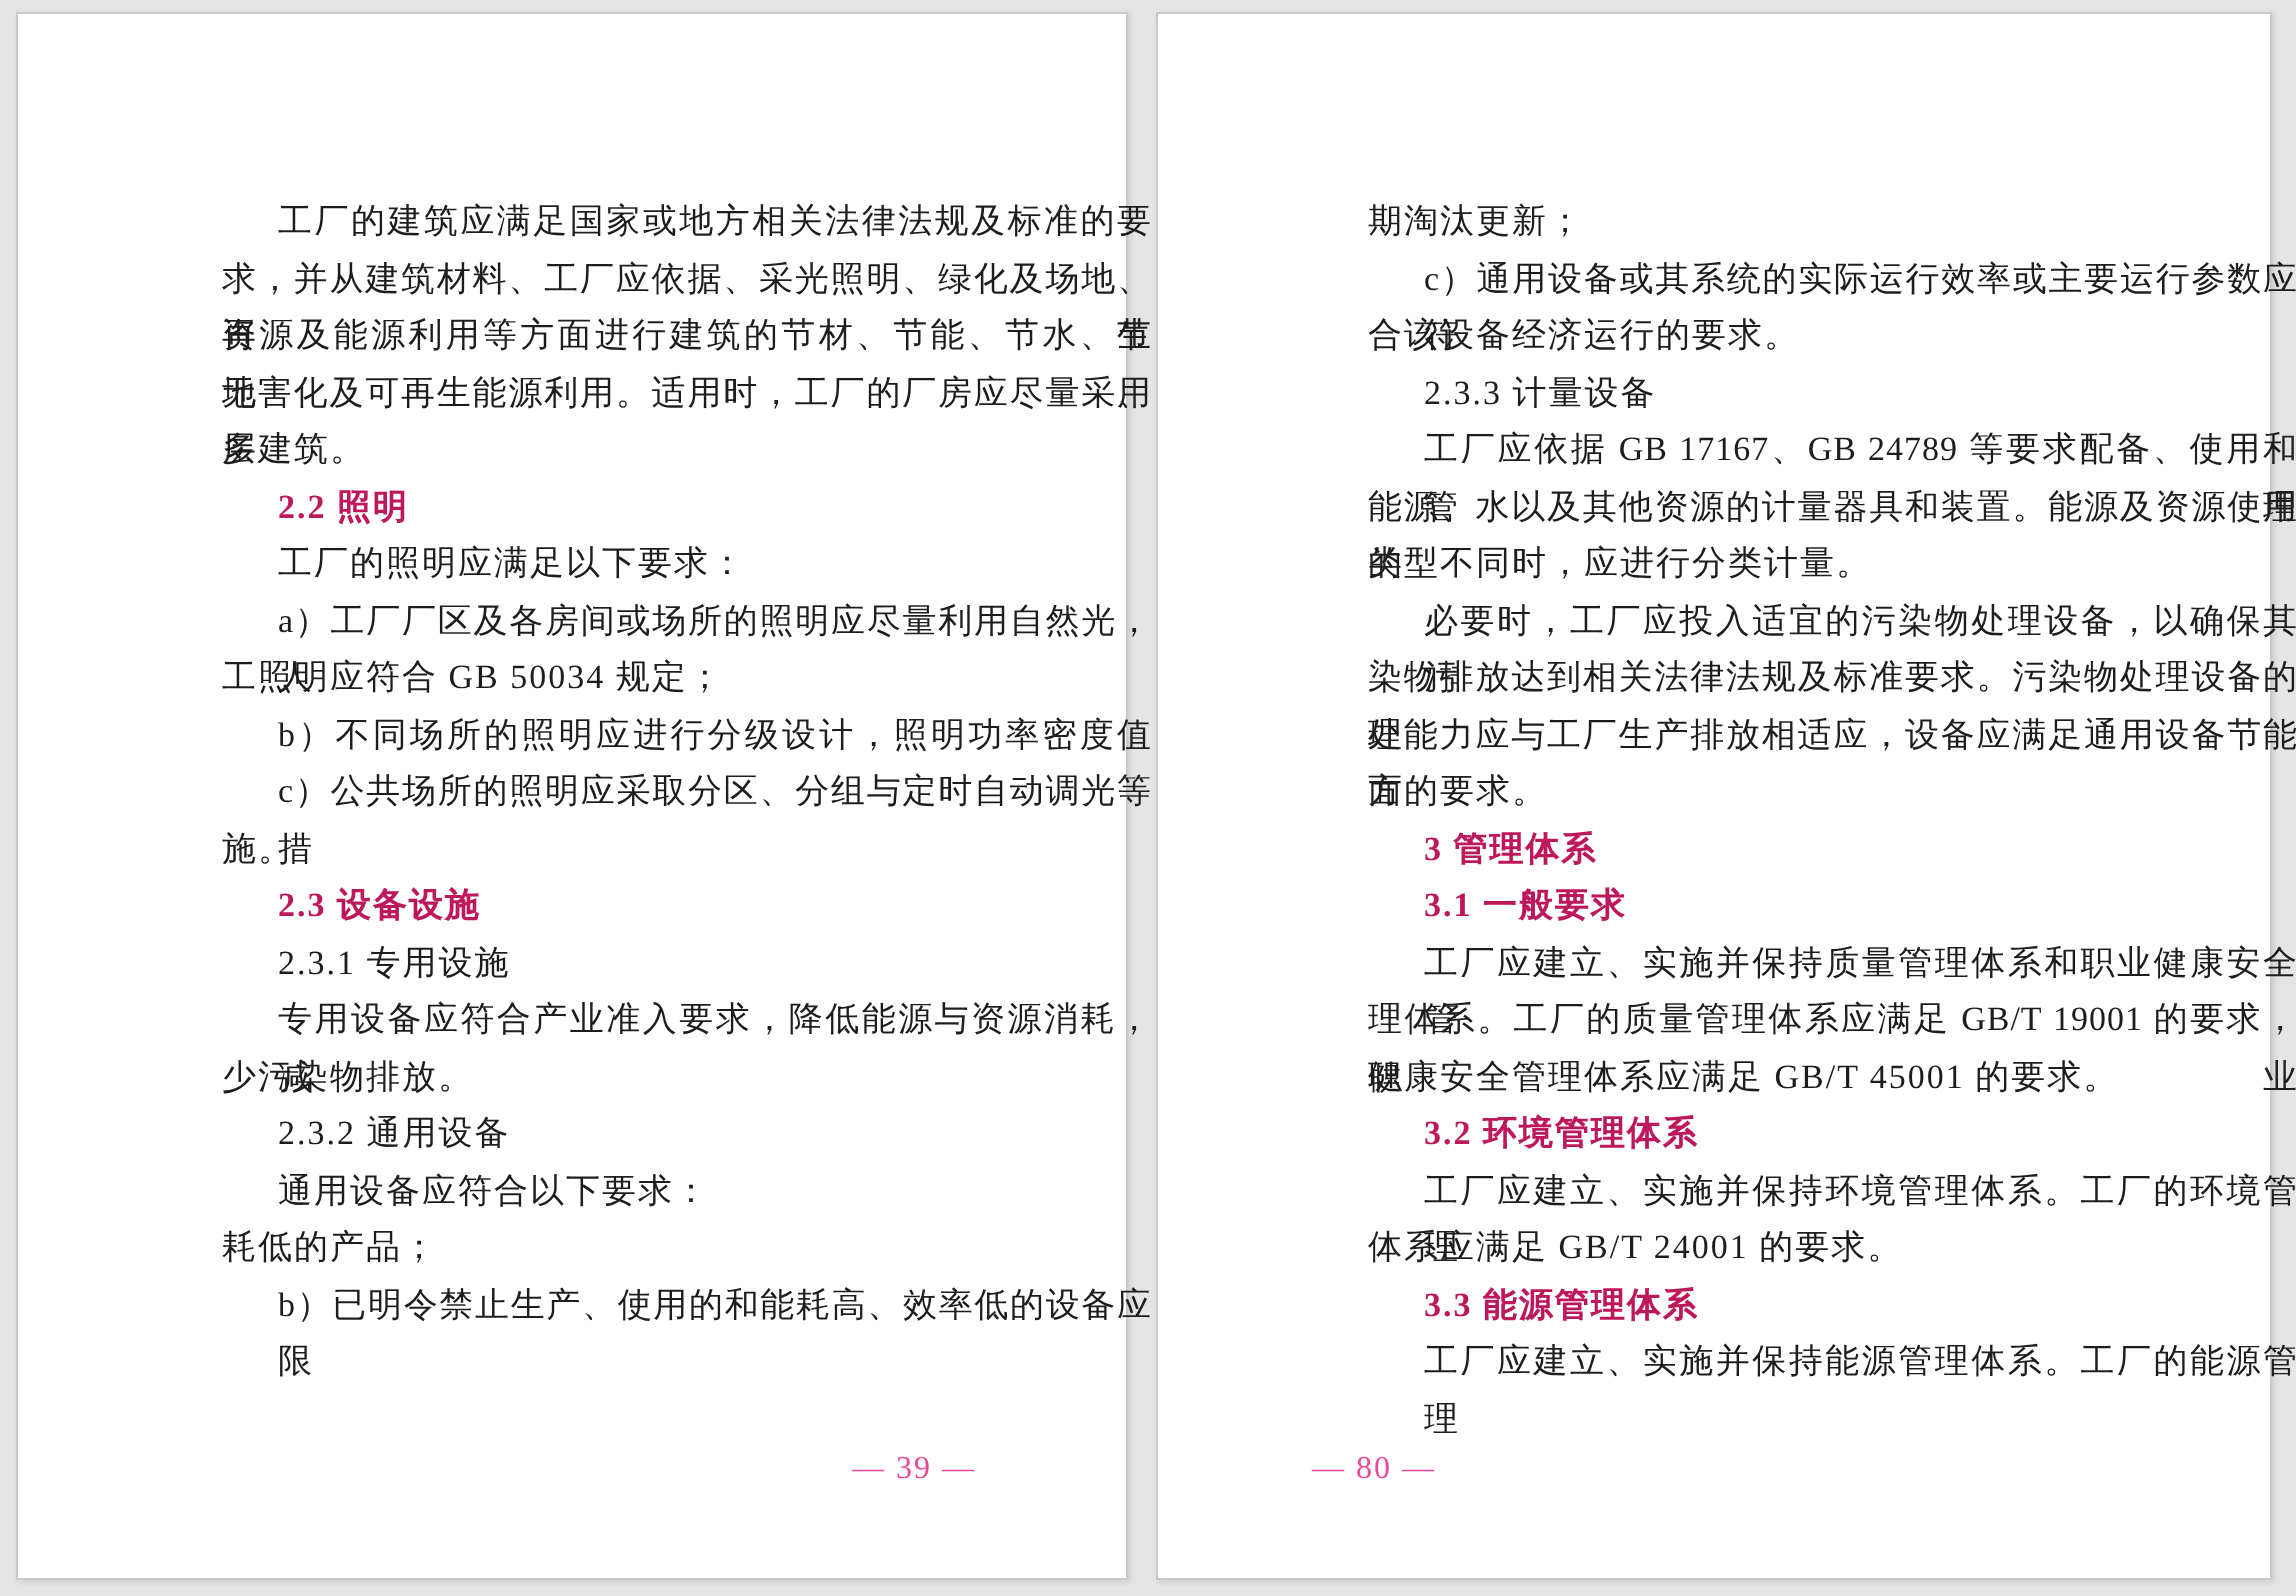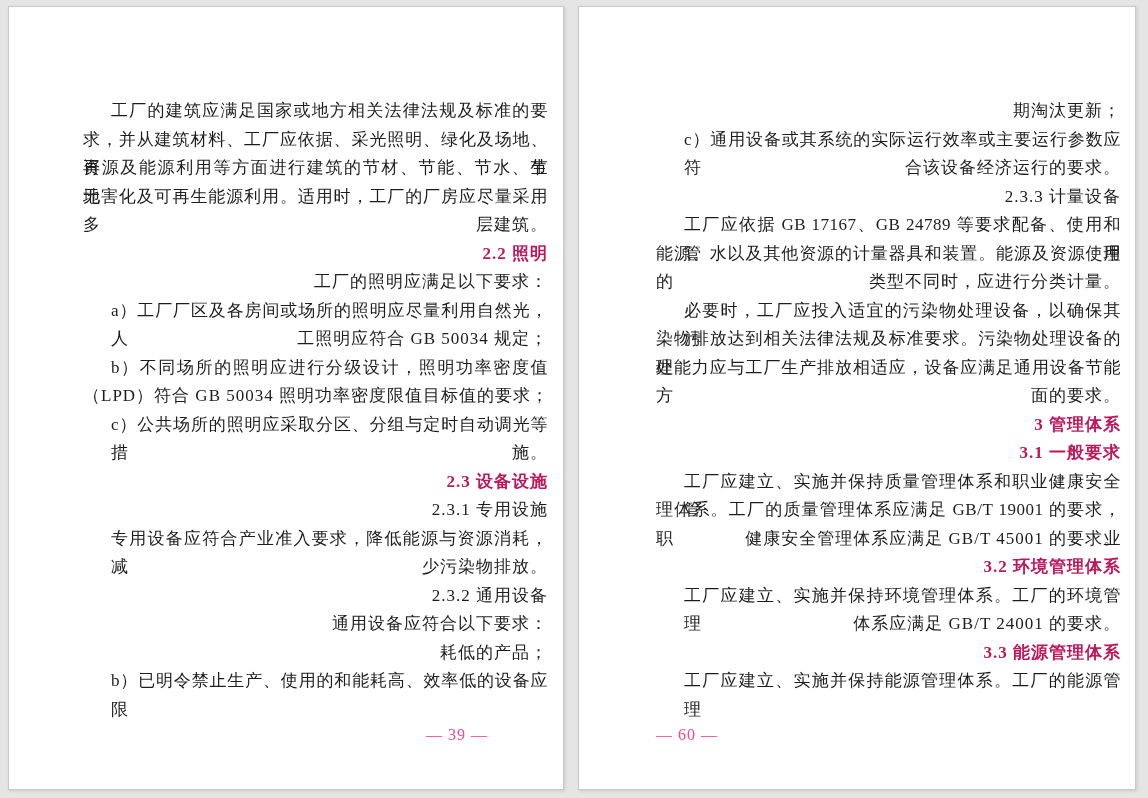--- a/index.html
+++ b/index.html
@@ -26,31 +26,32 @@
     box-shadow: 1px 1px 3px rgba(0,0,0,0.12);
   }
   .page-left  { left: 8px;   width: 556px; }
   .page-right { left: 578px; width: 558px; }
 
   .page-content {
     position: absolute;
     top: 90px;
     width: 465px;
     color: #1d1d1d;
+    margin-left: 28px;
   }
   .page-left  .page-content { left: 74px; }
   .page-right .page-content { left: 77px; }
 
   .line {
     height: 28.5px;
     line-height: 28.5px;
     font-size: 17px;
     letter-spacing: 1px;
     white-space: nowrap;
-    text-align: right;
+    text-align: left;
   }
   .line.fill {
     white-space: normal;
     text-align: justify;
     text-align-last: justify;
     text-justify: inter-character;
     letter-spacing: 0.5px;
   }
   .line.indent { padding-left: 28px; }
   .line.bold   { font-weight: bold; color: #be185d; }
@@ -76,21 +77,20 @@
         <div class="line indent fill">工厂的建筑应满足国家或地方相关法律法规及标准的要</div>
         <div class="line fill">求，并从建筑材料、工厂应依据、采光照明、绿化及场地、再生</div>
         <div class="line fill">资源及能源利用等方面进行建筑的节材、节能、节水、节地、</div>
         <div class="line fill">无害化及可再生能源利用。适用时，工厂的厂房应尽量采用多</div>
         <div class="line">层建筑。</div>
         <div class="line indent bold">2.2 照明</div>
         <div class="line indent">工厂的照明应满足以下要求：</div>
         <div class="line indent fill">a）工厂厂区及各房间或场所的照明应尽量利用自然光，人</div>
         <div class="line">工照明应符合 GB 50034 规定；</div>
         <div class="line indent fill">b）不同场所的照明应进行分级设计，照明功率密度值</div>
-        <div class="line">（LPD）符合 GB 50034 照明功率密度限值目标值的要求；</div>
         <div class="line indent fill">c）公共场所的照明应采取分区、分组与定时自动调光等措</div>
         <div class="line">施。</div>
         <div class="line indent bold">2.3 设备设施</div>
         <div class="line indent">2.3.1 专用设施</div>
         <div class="line indent fill">专用设备应符合产业准入要求，降低能源与资源消耗，减</div>
         <div class="line">少污染物排放。</div>
         <div class="line indent">2.3.2 通用设备</div>
         <div class="line indent">通用设备应符合以下要求：</div>
         <div class="line">耗低的产品；</div>
         <div class="line indent fill">b）已明令禁止生产、使用的和能耗高、效率低的设备应限</div>
@@ -115,16 +115,16 @@
         <div class="line indent bold">3.1 一般要求</div>
         <div class="line indent fill">工厂应建立、实施并保持质量管理体系和职业健康安全管</div>
         <div class="line fill">理体系。工厂的质量管理体系应满足 GB/T 19001 的要求，职业</div>
         <div class="line">健康安全管理体系应满足 GB/T 45001 的要求。</div>
         <div class="line indent bold">3.2 环境管理体系</div>
         <div class="line indent fill">工厂应建立、实施并保持环境管理体系。工厂的环境管理</div>
         <div class="line">体系应满足 GB/T 24001 的要求。</div>
         <div class="line indent bold">3.3 能源管理体系</div>
         <div class="line indent fill">工厂应建立、实施并保持能源管理体系。工厂的能源管理</div>
       </div>
-    <div class="page-number">— 60 —</div>
+    <div class="page-number">— 80 —</div>
   </section>
 
 </div>
 
 </body></html>

